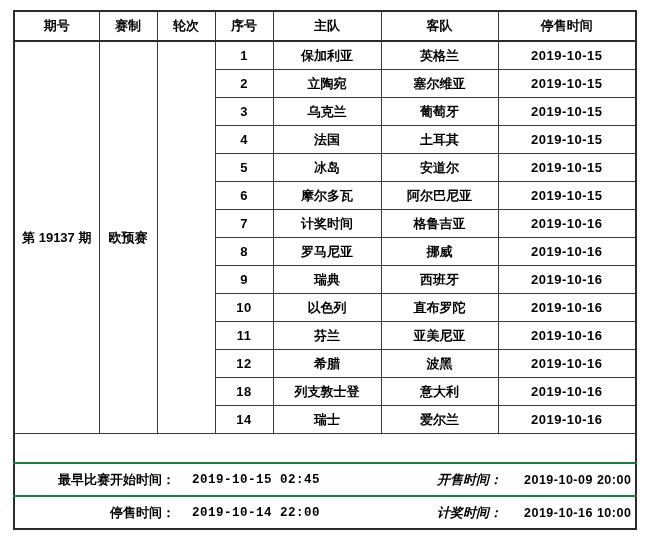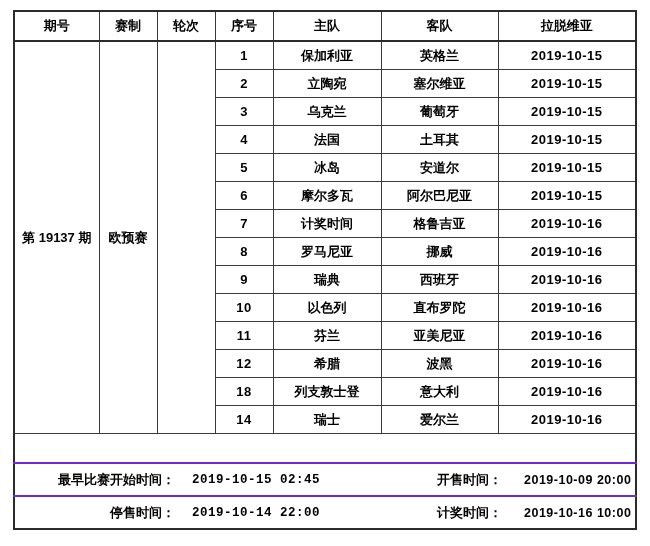--- a/index.html
+++ b/index.html
@@ -46,21 +46,21 @@
   }
   td.num-cell, td.date-cell {
     font-size: 12.5px;
     letter-spacing: 0.5px;
   }
   tr.spacer-row td {
     height: 28px;
   }
   tr.footer-row td {
     height: 31px;
-    border-top: 2px solid #6d28d9;
+    border-top: 2px solid #15803d;
     margin-top: 40px;
   }
   .footer-line {
     display: flex;
     align-items: center;
     width: 100%;
   }
   .footer-line .lbl1 {
     flex: 0 0 160px;
     text-align: right;
@@ -71,20 +71,21 @@
     text-align: left;
     padding-left: 17px;
     font-size: 12.5px;
     letter-spacing: 0.5px;
     font-family: Liberation Mono, monospace;
   }
   .footer-line .lbl2 {
     flex: 0 0 160px;
     text-align: right;
     font-size: 13px;
+    font-style: italic;
   }
   .footer-line .val2 {
     flex: 1 1 auto;
     text-align: left;
     padding-left: 22px;
     font-size: 12.5px;
     letter-spacing: 0.5px;
   }
 </style>
 </head>
@@ -102,21 +103,21 @@
       <col style="width:138px">
     </colgroup>
     <thead>
       <tr>
         <th>期号</th>
         <th>赛制</th>
         <th>轮次</th>
         <th>序号</th>
         <th>主队</th>
         <th>客队</th>
-        <th>拉脱维亚</th>
+        <th>停售时间</th>
       </tr>
     </thead>
     <tbody>
       <tr>
         <td class="data-cell" rowspan="14">第 19137 期</td>
         <td class="data-cell" rowspan="14">欧预赛</td>
         <td class="data-cell" rowspan="14"></td>
         <td class="data-cell num-cell">1</td>
         <td class="data-cell">保加利亚</td>
         <td class="data-cell">英格兰</td>

